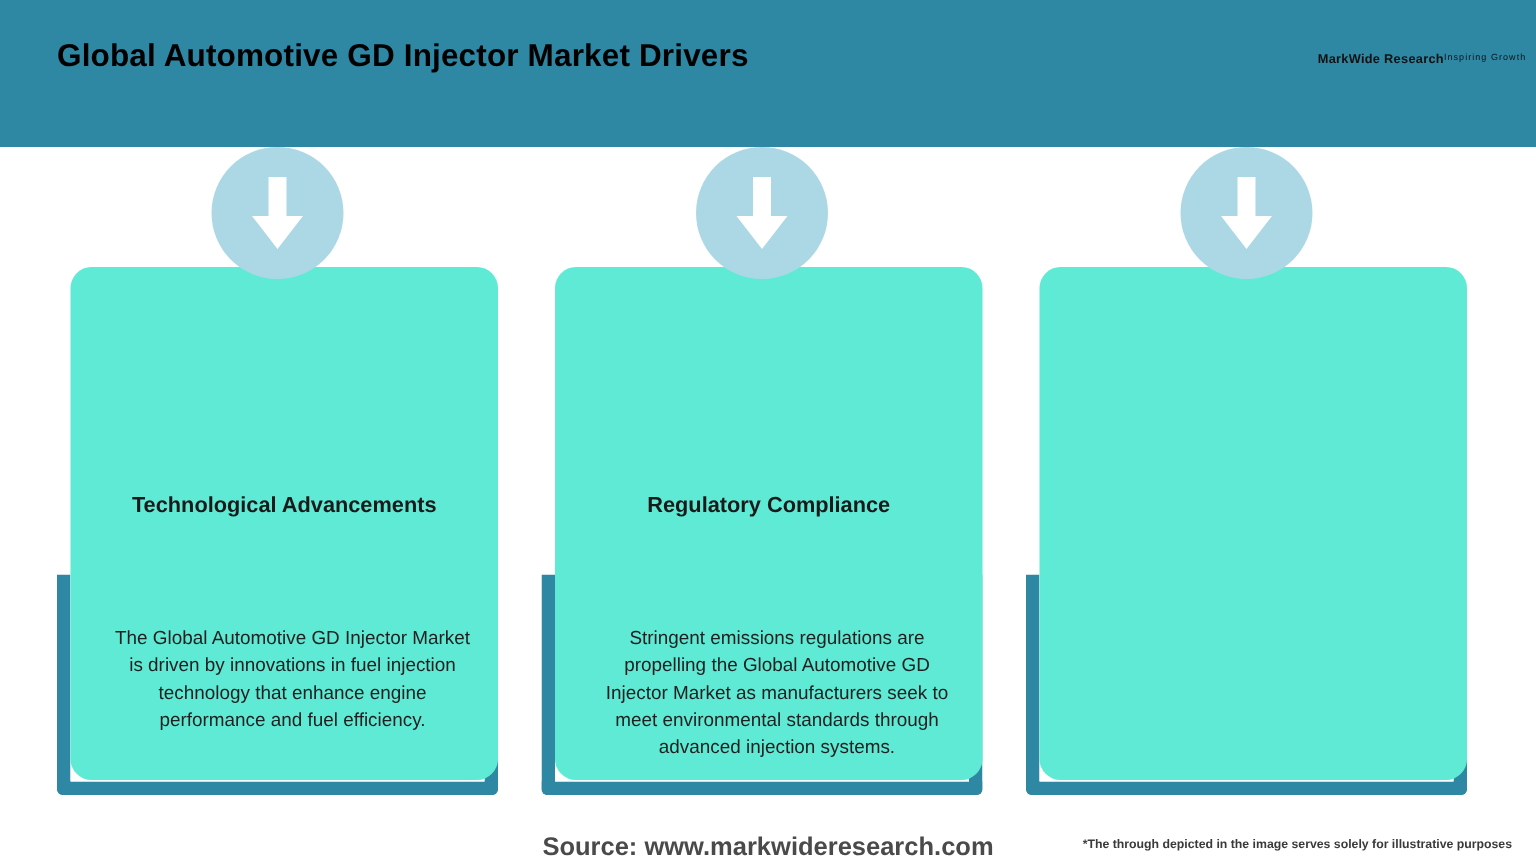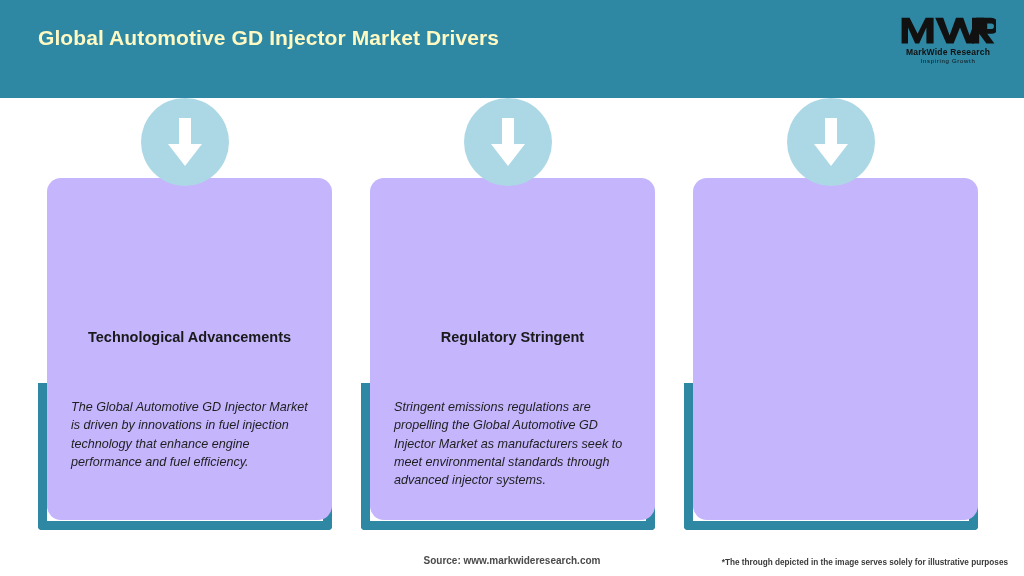--- a/index.html
+++ b/index.html
@@ -23,32 +23,32 @@
     width: 1024px;
     height: 98px;
     background: #2E87A3;
   }
   .header-title {
     position: absolute;
     left: 38px;
     top: 26px;
     font-size: 21px;
     font-weight: bold;
-    color: #fef9c3;
+    color: #000000;
     letter-spacing: 0.1px;
     white-space: nowrap;
   }
   .logo {
     position: absolute;
     right: 22px;
     top: 8px;
     width: 108px;
     height: 60px;
     display: flex;
-    flex-direction: column;
+    flex-direction: row;
     align-items: center;
     justify-content: center;
   }
   .logo-mark {
     width: 96px;
     height: 34px;
     display: block;
   }
   .logo-name {
     font-size: 8.5px;
@@ -96,21 +96,21 @@
     border-bottom: 9px solid #2E87A3;
     box-sizing: border-box;
     border-radius: 0 0 4px 4px;
   }
   .card {
     position: absolute;
     left: 9px;
     top: 80px;
     width: 285px;
     height: 342px;
-    background: #c4b5fd;
+    background: #5eead4;
     border-radius: 14px;
     box-sizing: border-box;
   }
   .card-icon {
     position: absolute;
     top: 0px;
     left: 50%;
     transform: translateX(-50%);
     width: 88px;
     height: 88px;
@@ -128,38 +128,37 @@
     left: 14px;
     width: 257px;
     text-align: center;
     font-size: 14.5px;
     font-weight: bold;
     color: #1a1a1a;
     line-height: 1.25;
   }
   .card-body {
     position: absolute;
-    top: 220px;
+    top: 238px;
     left: 24px;
     width: 248px;
     font-size: 12.6px;
     color: #1f1f1f;
     line-height: 1.45;
-    text-align: left;
-    font-style: italic;
+    text-align: center;
   }
 
   
   .footer-source {
     position: absolute;
     left: 0;
     top: 555px;
     width: 1024px;
     text-align: center;
-    font-size: 10px;
+    font-size: 17px;
     font-weight: bold;
     color: #4a4a4a;
   }
   .footer-note {
     position: absolute;
     right: 16px;
     top: 558px;
     font-size: 8.2px;
     font-weight: bold;
     color: #3a3a3a;
@@ -196,22 +195,22 @@
     <div class="card-icon">
       <svg width="40" height="52" viewBox="0 0 40 52">
         <polygon fill="#ffffff" points="14,2 26,2 26,28 37,28 20,50 3,28 14,28"></polygon>
       </svg>
     </div>
   </div>
 
   <div class="card-slot s1">
     <div class="card-frame"></div>
     <div class="card">
-      <div class="card-title">Regulatory Stringent</div>
-      <div class="card-body">Stringent emissions regulations are propelling the Global Automotive GD Injector Market as manufacturers seek to meet environmental standards through advanced injector systems.</div>
+      <div class="card-title">Regulatory Compliance</div>
+      <div class="card-body">Stringent emissions regulations are propelling the Global Automotive GD Injector Market as manufacturers seek to meet environmental standards through advanced injection systems.</div>
     </div>
     <div class="card-icon">
       <svg width="40" height="52" viewBox="0 0 40 52">
         <polygon fill="#ffffff" points="14,2 26,2 26,28 37,28 20,50 3,28 14,28"></polygon>
       </svg>
     </div>
   </div>
 
   <div class="card-slot s2">
     <div class="card-frame"></div>

